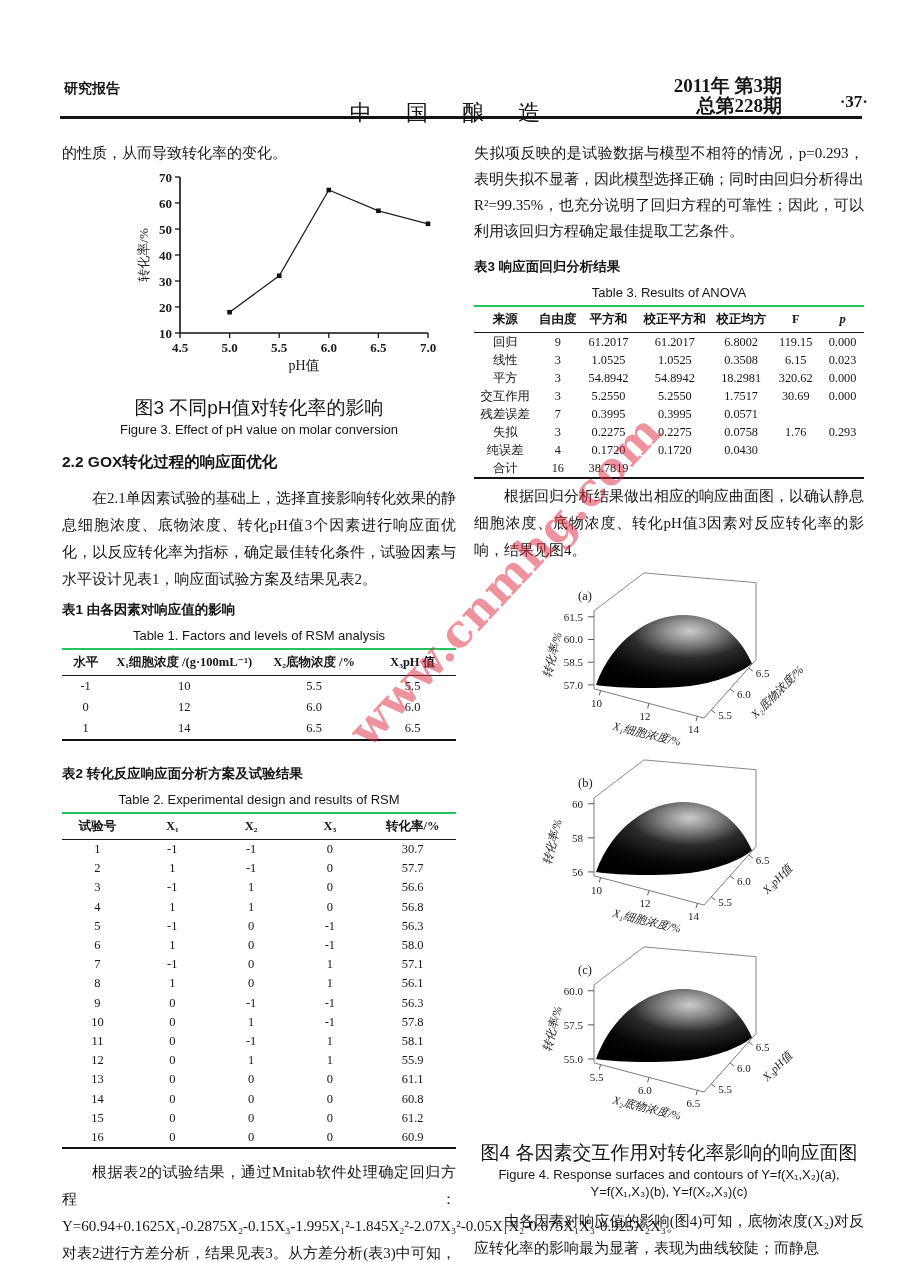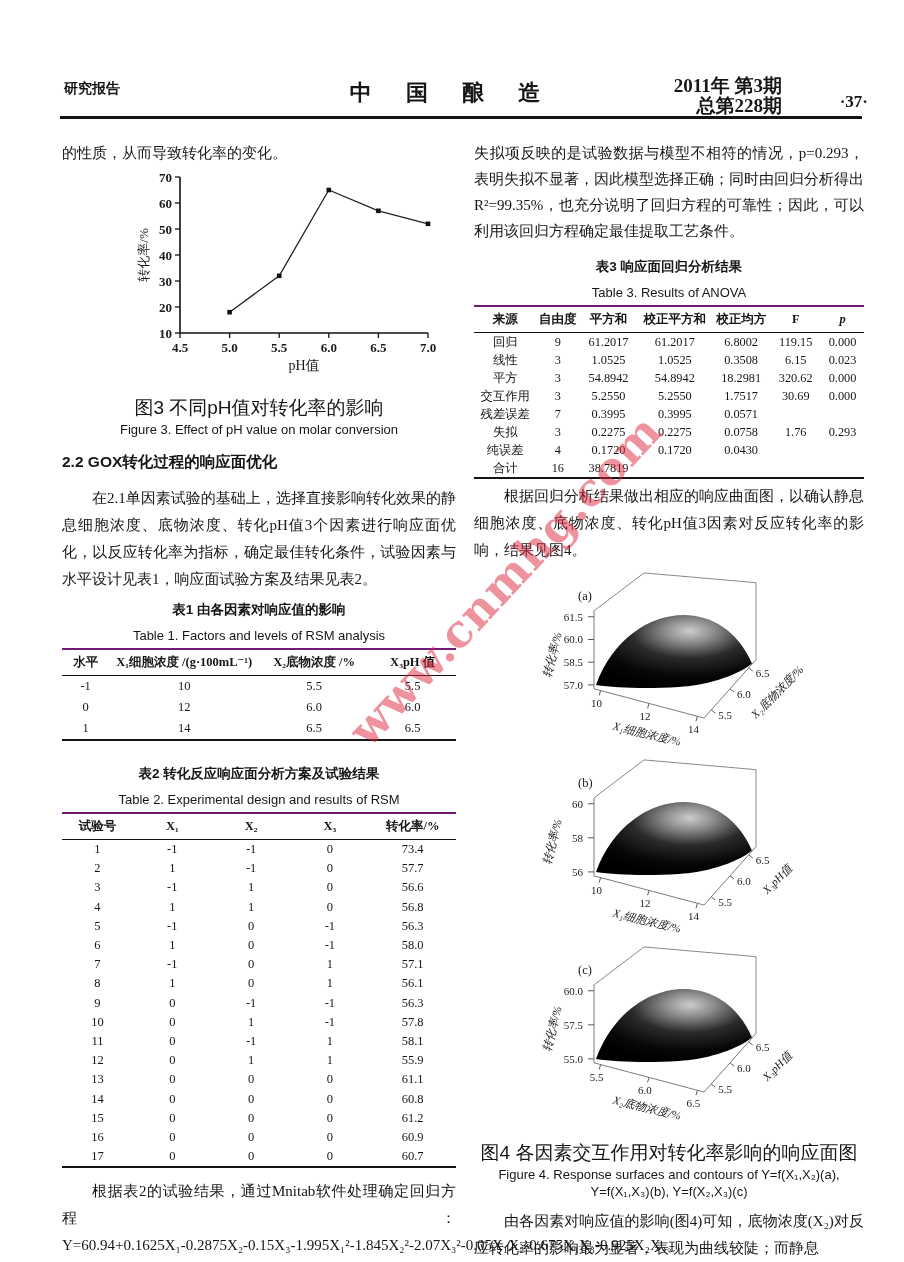--- a/index.html
+++ b/index.html
@@ -3,48 +3,48 @@
 <meta charset="utf-8">
 <style>
   html,body{margin:0;padding:0;}
   body{
     width:904px;height:1262px;position:relative;background:#ffffff;
     font-family:"Liberation Serif","DejaVu Serif",serif;color:#161616;
     overflow:hidden;
   }
   .hdr-left{position:absolute;left:64px;top:80px;font-size:14px;font-weight:bold;
     font-family:"Liberation Sans","DejaVu Sans",sans-serif;}
-  .hdr-center{position:absolute;left:0;right:0;top:78px;text-align:center;
-    font-size:22px;font-weight:bold;letter-spacing:14px;
+  .hdr-center{position:absolute;left:0;right:0;top:98px;text-align:center;
+    font-size:22px;font-weight:normal;letter-spacing:14px;
     font-family:"Liberation Sans","DejaVu Sans",sans-serif;}
   .hdr-right{position:absolute;right:122px;top:76px;text-align:right;
     font-size:19px;font-weight:bold;line-height:20px;}
   .hdr-pageno{position:absolute;right:36px;top:92px;font-size:17px;font-weight:bold;}
   .hdr-rule{position:absolute;left:60px;right:42px;top:116px;height:3px;background:#141414;}
 
   .col-left{position:absolute;left:62px;top:140px;width:394px;}
   .col-right{position:absolute;left:474px;top:140px;width:390px;}
 
   .para{font-size:15px;line-height:27px;text-align:justify;}
   .indent{text-indent:2em;margin-top:12px;}
   .sec-heading{font-size:15.5px;font-weight:bold;margin-top:14px;
     font-family:"Liberation Sans","DejaVu Sans",sans-serif;}
 
   .fig-chart{margin-left:72px;}
   .fig-caption-cn{font-weight:normal;font-size:19px;text-align:center;margin-top:9px;
     font-family:"Liberation Sans","DejaVu Sans",sans-serif;}
   .fig-caption-en{font-size:13px;text-align:center;line-height:17px;
     font-family:"Liberation Sans","DejaVu Sans",sans-serif;}
 
-  .tbl-title{font-weight:bold;font-size:13.5px;text-align:center;margin-top:8px;
+  .tbl-title{font-weight:bold;font-size:13.5px;margin-top:8px;
     font-family:"Liberation Sans","DejaVu Sans",sans-serif;}
   .tbl-title.mt{margin-top:24px;}
   .tbl-sub{font-size:13px;text-align:center;margin:9px 0 5px;
     font-family:"Liberation Sans","DejaVu Sans",sans-serif;}
-  table.t{width:100%;border-collapse:collapse;border-top:2px solid #701a75;
+  table.t{width:100%;border-collapse:collapse;border-top:2px solid #22c55e;
     border-bottom:2px solid #141414;font-size:12.5px;}
   table.t th{border-bottom:1.5px solid #141414;font-weight:bold;padding:4px 0;
     text-align:center;white-space:nowrap;font-size:12.5px;}
   table.t td{text-align:center;padding:2px 0;line-height:17px;}
   table.t2 td{padding:0;line-height:19.2px;}
   table.t3{font-size:12.3px;}
   table.t3 td{padding:1px 0;line-height:16px;}
 
   .surfaces{margin-top:6px;margin-left:58px;}
   .surface{height:187px;}
@@ -175,21 +175,21 @@
       <th>转化率/%</th>
     </tr>
       </thead>
     <tbody>
 
         <tr>
           <td>1</td>
           <td>-1</td>
           <td>-1</td>
           <td>0</td>
-          <td>73.4</td>
+          <td>30.7</td>
         </tr>
 
         <tr>
           <td>2</td>
           <td>1</td>
           <td>-1</td>
           <td>0</td>
           <td>57.7</td>
         </tr>
 
@@ -298,27 +298,20 @@
         </tr>
 
         <tr>
           <td>16</td>
           <td>0</td>
           <td>0</td>
           <td>0</td>
           <td>60.9</td>
         </tr>
 
-        <tr>
-          <td>17</td>
-          <td>0</td>
-          <td>0</td>
-          <td>0</td>
-          <td>60.7</td>
-        </tr>
       </tbody>
   </table>
 
   <div class="para indent" style="margin-top:10px">根据表2的试验结果，通过Mnitab软件处理确定回归方程：Y=60.94+0.1625X₁-0.2875X₂-0.15X₃-1.995X₁²-1.845X₂²-2.07X₃²-0.05X₁X₂-0.675X₁X₃-0.925X₂X₃。对表2进行方差分析，结果见表3。从方差分析(表3)中可知，二次项和交互项对响应值的影响极显著，而一次项对响应值的影响不明显，</div>
 </div>
 
 <div class="col-right">
   <div class="para" style="line-height:26px">失拟项反映的是试验数据与模型不相符的情况，p=0.293，表明失拟不显著，因此模型选择正确；同时由回归分析得出R²=99.35%，也充分说明了回归方程的可靠性；因此，可以利用该回归方程确定最佳提取工艺条件。</div>
 
   <div class="tbl-title" style="margin-top:14px">表3  响应面回归分析结果</div>

